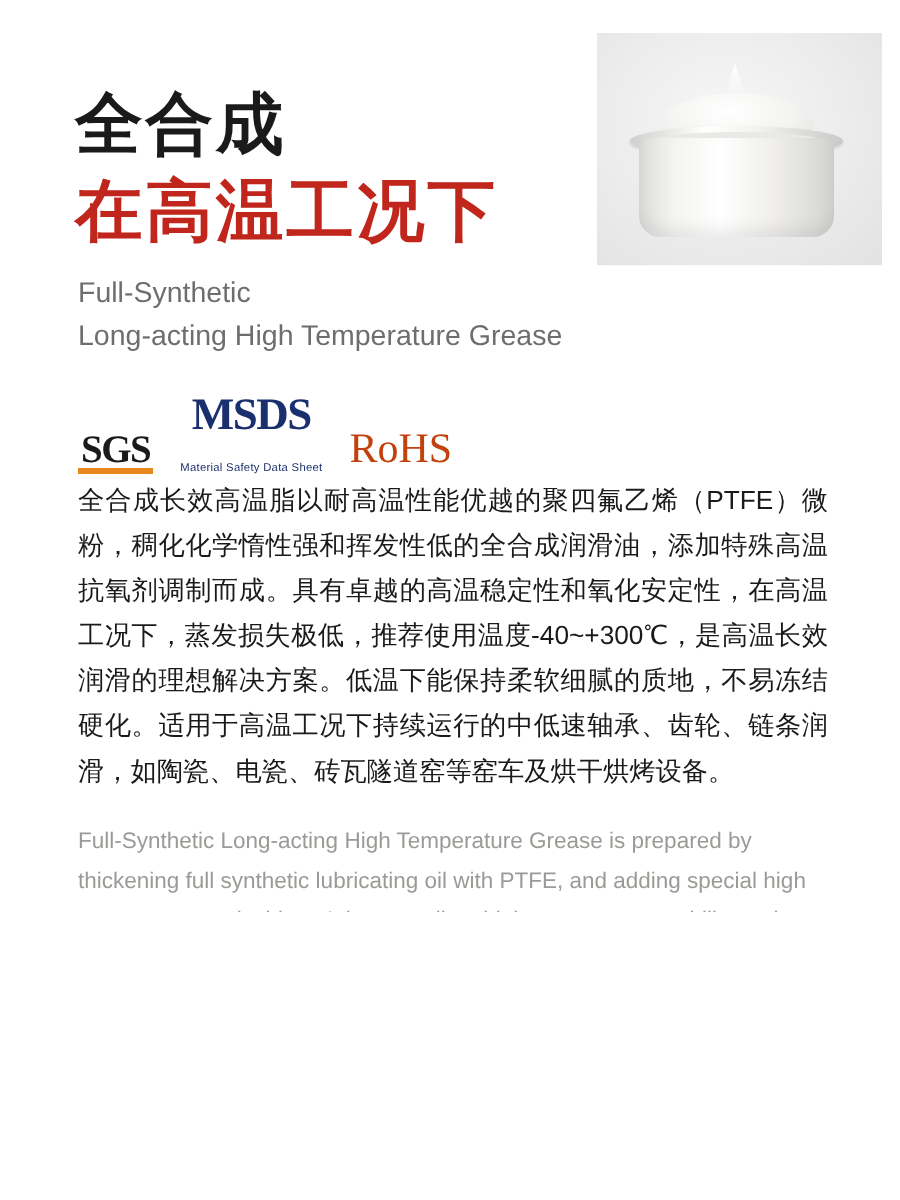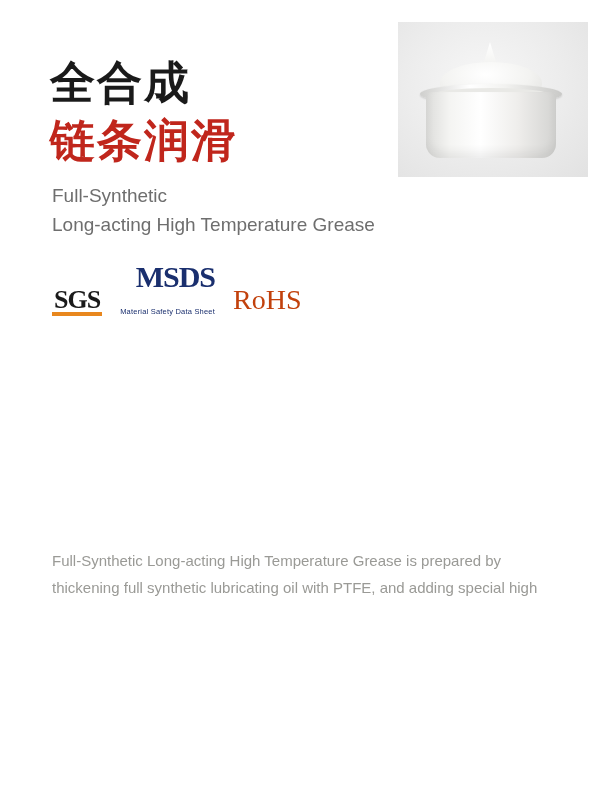--- a/index.html
+++ b/index.html
@@ -144,21 +144,21 @@
     content: "";
     position: absolute;
     left: 0;
     right: 0;
     bottom: 0;
     height: 4px;
     background: #e8871e;
   }
   .msds {
     display: inline-block;
-    text-align: right;
+    text-align: center;
     line-height: 1;
   }
   .msds-main {
     font-family: "Liberation Serif", serif;
     font-weight: bold;
     font-size: 30px;
     color: #1a2f6e;
     letter-spacing: -1px;
   }
   .msds-sub {
@@ -207,31 +207,32 @@
     <div class="tub">
       <div class="grease-peak"></div>
       <div class="grease-mound"></div>
       <div class="tub-rim"></div>
       <div class="tub-inner"></div>
       <div class="tub-body"></div>
     </div>
   </div>
 
   <div class="title-cn-1">全合成</div>
-  <div class="title-cn-2">链条润滑</div>
+  <div class="title-cn-2">在高温工况下</div>
 
   <div class="title-en">
     <div>Full-Synthetic</div>
     <div>Long-acting High Temperature Grease</div>
   </div>
 
   <div class="certs">
     <span class="sgs">SGS</span>
     <span class="msds">
       <span class="msds-main">MSDS</span>
       <span class="msds-sub" style="display:block">Material Safety Data Sheet</span>
     </span>
     <span class="rohs">RoHS</span>
   </div>
 
+  <div class="body-cn">全合成长效高温脂以耐高温性能优越的聚四氟乙烯（PTFE）微粉，稠化化学惰性强和挥发性低的全合成润滑油，添加特殊高温抗氧剂调制而成。具有卓越的高温稳定性和氧化安定性，在高温工况下，蒸发损失极低，推荐使用温度-40~+300℃，是高温长效润滑的理想解决方案。低温下能保持柔软细腻的质地，不易冻结硬化。适用于高温工况下持续运行的中低速轴承、齿轮、链条润滑，如陶瓷、电瓷、砖瓦隧道窑等窑车及烘干烘烤设备。</div>
   <div class="body-en">Full-Synthetic Long-acting High Temperature Grease is prepared by thickening full synthetic lubricating oil with PTFE, and adding special high temperature antioxidant. It has excellent high temperature stability and oxidation stability. Under high temperature conditions, it has low evaporation loss. The recommended operating temperature is -40~+300ºC, which is an ideal solution for long-acting lubrication at high temperature. It can maintain soft and delicate texture under low temperature, and is not easy to freeze and harden. It is suitable for lubrication of medium and low speed bearings, gears and chain which are continuously operating under high temperature conditions, such as ceramics, electric porcelain, brick tunnel kiln as well as other kiln cars and drying equipment.</div>
 
 </div>
 
 </body></html>

